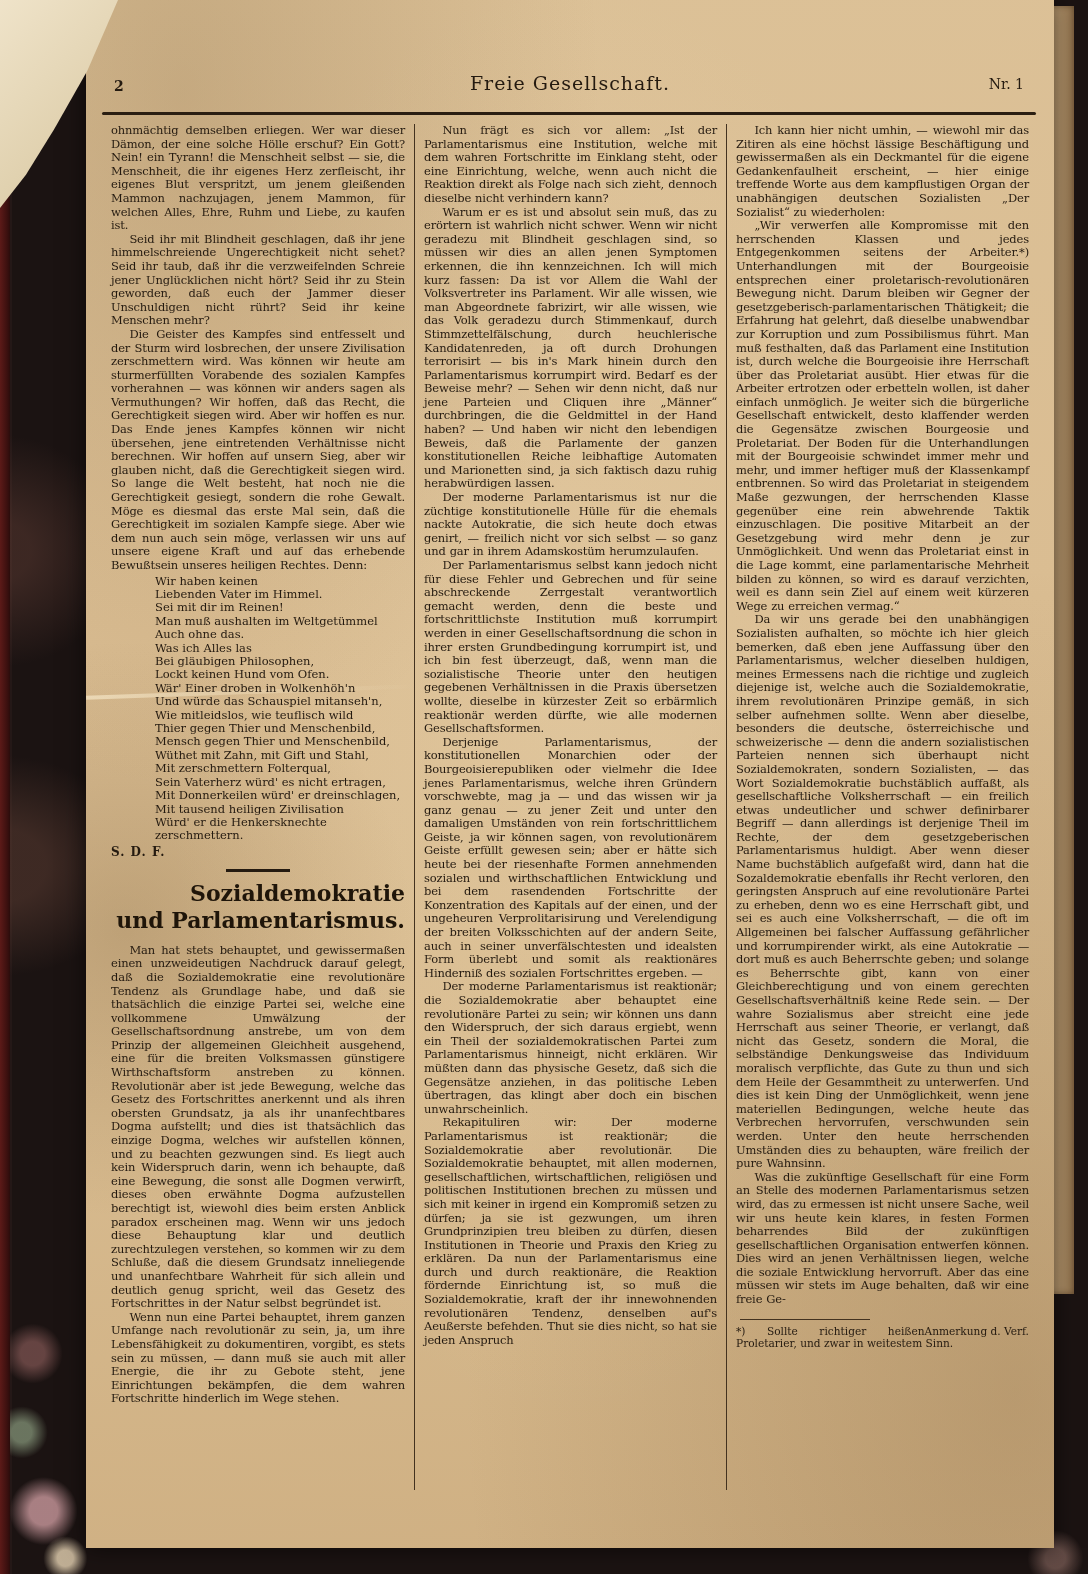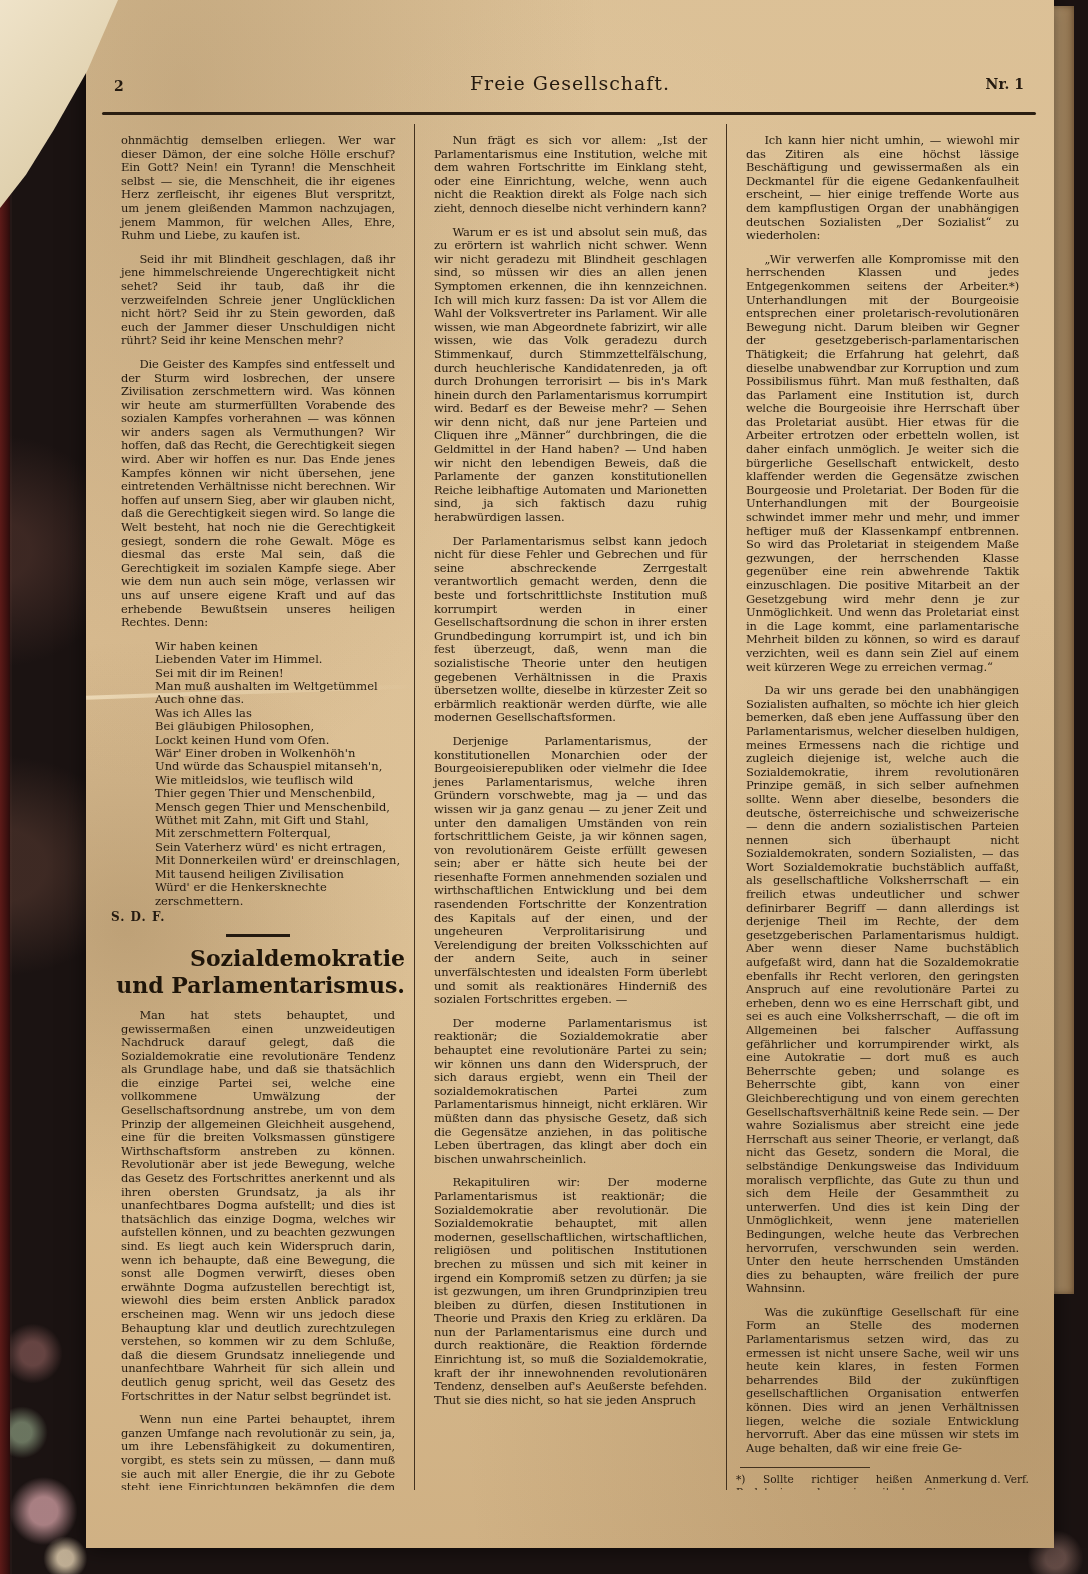--- a/index.html
+++ b/index.html
@@ -44,42 +44,42 @@
     box-shadow:0 0 22px rgba(0,0,0,.6);
   }
   .crease{position:absolute;left:0;top:690px;width:330px;height:4px;
     background:linear-gradient(90deg,rgba(255,244,216,.55),rgba(255,244,216,0));
     transform:rotate(-2deg);}
   
   .masthead{position:relative;height:118px;}
   .pageno{position:absolute;left:28px;top:78px;font-size:14px;font-weight:bold;color:#241a10;}
   .mast-title{position:absolute;left:0;right:0;top:72px;text-align:center;
     font-size:19px;font-weight:normal;letter-spacing:1px;color:#241a10;}
-  .issueno{position:absolute;right:30px;top:76px;font-size:14px;font-weight:bold;color:#241a10;}
+  .issueno{position:absolute;right:30px;top:76px;font-size:14px;font-weight:normal;color:#241a10;}
   .head-rule{position:absolute;left:16px;right:18px;top:112px;height:3px;
     background:#2a1e12;border-radius:2px;}
   
   .cols{position:absolute;left:16px;top:124px;width:936px;height:1366px;
     display:grid;grid-template-columns:1fr 1fr 1fr;}
   .col{padding:0 9px;overflow:hidden;height:100%;color:#241a10;}
   .col + .col{border-left:1px solid #43321f;}
-  .col p{margin:10px;font-size:11.5px;line-height:13.6px;text-align:justify;
+  .col p{margin:0;font-size:11.5px;line-height:13.6px;text-align:justify;
     text-indent:1.6em;letter-spacing:-0.15px;word-spacing:.4px;}
   .col p.noindent{text-indent:0;}
   .poem{margin:2px 0 2px 44px;}
   .poem div{font-size:11.5px;line-height:13.4px;}
   .signature{text-align:left;padding-right:30px;font-weight:bold;font-size:12px;
     letter-spacing:1px;margin-top:2px;}
   .sect-divider{width:64px;height:3px;background:#241a10;margin:10px auto 8px;}
   .article-title{text-align:right;font-weight:bold;font-size:22px;line-height:27px;
     margin:2px 0 10px;color:#1f1509;}
   .foot-block{margin-top:12px;}
   .foot-rule{width:130px;height:1px;background:#43321f;margin:0 0 5px 4px;}
   .footnote{font-size:10.6px;line-height:12.6px;text-align:justify;color:#241a10;}
-  .footnote .attr{float:right;padding-left:12px;}
+  .footnote .attr{float:right;}
 </style>
 </head>
 <body>
 
 <div class="cover"></div>
 <div class="spine"></div>
 <div class="page-edge"></div>
 
 <div class="paper">
   <div class="crease"></div>
@@ -124,20 +124,21 @@
         <div>Sozialdemokratie</div>
         <div>und Parlamentarismus.</div>
       </div>
       <p>Man hat stets behauptet, und gewissermaßen einen unzweideutigen Nachdruck darauf gelegt, daß die Sozialdemokratie eine revolutionäre Tendenz als Grundlage habe, und daß sie thatsächlich die einzige Partei sei, welche eine vollkommene Umwälzung der Gesellschaftsordnung anstrebe, um von dem Prinzip der allgemeinen Gleichheit ausgehend, eine für die breiten Volksmassen günstigere Wirthschaftsform anstreben zu können. Revolutionär aber ist jede Bewegung, welche das Gesetz des Fortschrittes anerkennt und als ihren obersten Grundsatz, ja als ihr unanfechtbares Dogma aufstellt; und dies ist thatsächlich das einzige Dogma, welches wir aufstellen können, und zu beachten gezwungen sind. Es liegt auch kein Widerspruch darin, wenn ich behaupte, daß eine Bewegung, die sonst alle Dogmen verwirft, dieses oben erwähnte Dogma aufzustellen berechtigt ist, wiewohl dies beim ersten Anblick paradox erscheinen mag. Wenn wir uns jedoch diese Behauptung klar und deutlich zurechtzulegen verstehen, so kommen wir zu dem Schluße, daß die diesem Grundsatz inneliegende und unanfechtbare Wahrheit für sich allein und deutlich genug spricht, weil das Gesetz des Fortschrittes in der Natur selbst begründet ist.</p>
       <p>Wenn nun eine Partei behauptet, ihrem ganzen Umfange nach revolutionär zu sein, ja, um ihre Lebensfähigkeit zu dokumentiren, vorgibt, es stets sein zu müssen, — dann muß sie auch mit aller Energie, die ihr zu Gebote steht, jene Einrichtungen bekämpfen, die dem wahren Fortschritte hinderlich im Wege stehen.</p>
     </div>
 
     <div class="col">
       <p>Nun frägt es sich vor allem: „Ist der Parlamentarismus eine Institution, welche mit dem wahren Fortschritte im Einklang steht, oder eine Einrichtung, welche, wenn auch nicht die Reaktion direkt als Folge nach sich zieht, dennoch dieselbe nicht verhindern kann?</p>
       <p>Warum er es ist und absolut sein muß, das zu erörtern ist wahrlich nicht schwer. Wenn wir nicht geradezu mit Blindheit geschlagen sind, so müssen wir dies an allen jenen Symptomen erkennen, die ihn kennzeichnen. Ich will mich kurz fassen: Da ist vor Allem die Wahl der Volksvertreter ins Parlament. Wir alle wissen, wie man Abgeordnete fabrizirt, wir alle wissen, wie das Volk geradezu durch Stimmenkauf, durch Stimmzettelfälschung, durch heuchlerische Kandidatenreden, ja oft durch Drohungen terrorisirt — bis in's Mark hinein durch den Parlamentarismus korrumpirt wird. Bedarf es der Beweise mehr? — Sehen wir denn nicht, daß nur jene Parteien und Cliquen ihre „Männer“ durchbringen, die die Geldmittel in der Hand haben? — Und haben wir nicht den lebendigen Beweis, daß die Parlamente der ganzen konstitutionellen Reiche leibhaftige Automaten und Marionetten sind, ja sich faktisch dazu ruhig herabwürdigen lassen.</p>
+      <p>Der moderne Parlamentarismus ist nur die züchtige konstitutionelle Hülle für die ehemals nackte Autokratie, die sich heute doch etwas genirt, — freilich nicht vor sich selbst — so ganz und gar in ihrem Adamskostüm herumzulaufen.</p>
       <p>Der Parlamentarismus selbst kann jedoch nicht für diese Fehler und Gebrechen und für seine abschreckende Zerrgestalt verantwortlich gemacht werden, denn die beste und fortschrittlichste Institution muß korrumpirt werden in einer Gesellschaftsordnung die schon in ihrer ersten Grundbedingung korrumpirt ist, und ich bin fest überzeugt, daß, wenn man die sozialistische Theorie unter den heutigen gegebenen Verhältnissen in die Praxis übersetzen wollte, dieselbe in kürzester Zeit so erbärmlich reaktionär werden dürfte, wie alle modernen Gesellschaftsformen.</p>
       <p>Derjenige Parlamentarismus, der konstitutionellen Monarchien oder der Bourgeoisierepubliken oder vielmehr die Idee jenes Parlamentarismus, welche ihren Gründern vorschwebte, mag ja — und das wissen wir ja ganz genau — zu jener Zeit und unter den damaligen Umständen von rein fortschrittlichem Geiste, ja wir können sagen, von revolutionärem Geiste erfüllt gewesen sein; aber er hätte sich heute bei der riesenhafte Formen annehmenden sozialen und wirthschaftlichen Entwicklung und bei dem rasendenden Fortschritte der Konzentration des Kapitals auf der einen, und der ungeheuren Verprolitarisirung und Verelendigung der breiten Volksschichten auf der andern Seite, auch in seiner unverfälschtesten und idealsten Form überlebt und somit als reaktionäres Hinderniß des sozialen Fortschrittes ergeben. —</p>
       <p>Der moderne Parlamentarismus ist reaktionär; die Sozialdemokratie aber behauptet eine revolutionäre Partei zu sein; wir können uns dann den Widerspruch, der sich daraus ergiebt, wenn ein Theil der sozialdemokratischen Partei zum Parlamentarismus hinneigt, nicht erklären. Wir müßten dann das physische Gesetz, daß sich die Gegensätze anziehen, in das politische Leben übertragen, das klingt aber doch ein bischen unwahrscheinlich.</p>
       <p>Rekapituliren wir: Der moderne Parlamentarismus ist reaktionär; die Sozialdemokratie aber revolutionär. Die Sozialdemokratie behauptet, mit allen modernen, gesellschaftlichen, wirtschaftlichen, religiösen und politischen Institutionen brechen zu müssen und sich mit keiner in irgend ein Kompromiß setzen zu dürfen; ja sie ist gezwungen, um ihren Grundprinzipien treu bleiben zu dürfen, diesen Institutionen in Theorie und Praxis den Krieg zu erklären. Da nun der Parlamentarismus eine durch und durch reaktionäre, die Reaktion fördernde Einrichtung ist, so muß die Sozialdemokratie, kraft der ihr innewohnenden revolutionären Tendenz, denselben auf's Aeußerste befehden. Thut sie dies nicht, so hat sie jeden Anspruch</p>
     </div>
 
     <div class="col">
       <p>Ich kann hier nicht umhin, — wiewohl mir das Zitiren als eine höchst lässige Beschäftigung und gewissermaßen als ein Deckmantel für die eigene Gedankenfaulheit erscheint, — hier einige treffende Worte aus dem kampflustigen Organ der unabhängigen deutschen Sozialisten „Der Sozialist“ zu wiederholen:</p>
       <p>„Wir verwerfen alle Kompromisse mit den herrschenden Klassen und jedes Entgegenkommen seitens der Arbeiter.*) Unterhandlungen mit der Bourgeoisie entsprechen einer proletarisch-revolutionären Bewegung nicht. Darum bleiben wir Gegner der gesetzgeberisch-parlamentarischen Thätigkeit; die Erfahrung hat gelehrt, daß dieselbe unabwendbar zur Korruption und zum Possibilismus führt. Man muß festhalten, daß das Parlament eine Institution ist, durch welche die Bourgeoisie ihre Herrschaft über das Proletariat ausübt. Hier etwas für die Arbeiter ertrotzen oder erbetteln wollen, ist daher einfach unmöglich. Je weiter sich die bürgerliche Gesellschaft entwickelt, desto klaffender werden die Gegensätze zwischen Bourgeosie und Proletariat. Der Boden für die Unterhandlungen mit der Bourgeoisie schwindet immer mehr und mehr, und immer heftiger muß der Klassenkampf entbrennen. So wird das Proletariat in steigendem Maße gezwungen, der herrschenden Klasse gegenüber eine rein abwehrende Taktik einzuschlagen. Die positive Mitarbeit an der Gesetzgebung wird mehr denn je zur Unmöglichkeit. Und wenn das Proletariat einst in die Lage kommt, eine parlamentarische Mehrheit bilden zu können, so wird es darauf verzichten, weil es dann sein Ziel auf einem weit kürzeren Wege zu erreichen vermag.“</p>
       <p>Da wir uns gerade bei den unabhängigen Sozialisten aufhalten, so möchte ich hier gleich bemerken, daß eben jene Auffassung über den Parlamentarismus, welcher dieselben huldigen, meines Ermessens nach die richtige und zugleich diejenige ist, welche auch die Sozialdemokratie, ihrem revolutionären Prinzipe gemäß, in sich selber aufnehmen sollte. Wenn aber dieselbe, besonders die deutsche, österreichische und schweizerische — denn die andern sozialistischen Parteien nennen sich überhaupt nicht Sozialdemokraten, sondern Sozialisten, — das Wort Sozialdemokratie buchstäblich auffaßt, als gesellschaftliche Volksherrschaft — ein freilich etwas undeutlicher und schwer definirbarer Begriff — dann allerdings ist derjenige Theil im Rechte, der dem gesetzgeberischen Parlamentarismus huldigt. Aber wenn dieser Name buchstäblich aufgefaßt wird, dann hat die Sozaldemokratie ebenfalls ihr Recht verloren, den geringsten Anspruch auf eine revolutionäre Partei zu erheben, denn wo es eine Herrschaft gibt, und sei es auch eine Volksherrschaft, — die oft im Allgemeinen bei falscher Auffassung gefährlicher und korrumpirender wirkt, als eine Autokratie — dort muß es auch Beherrschte geben; und solange es Beherrschte gibt, kann von einer Gleichberechtigung und von einem gerechten Gesellschaftsverhältniß keine Rede sein. — Der wahre Sozialismus aber streicht eine jede Herrschaft aus seiner Theorie, er verlangt, daß nicht das Gesetz, sondern die Moral, die selbständige Denkungsweise das Individuum moralisch verpflichte, das Gute zu thun und sich dem Heile der Gesammtheit zu unterwerfen. Und dies ist kein Ding der Unmöglichkeit, wenn jene materiellen Bedingungen, welche heute das Verbrechen hervorrufen, verschwunden sein werden. Unter den heute herrschenden Umständen dies zu behaupten, wäre freilich der pure Wahnsinn.</p>

